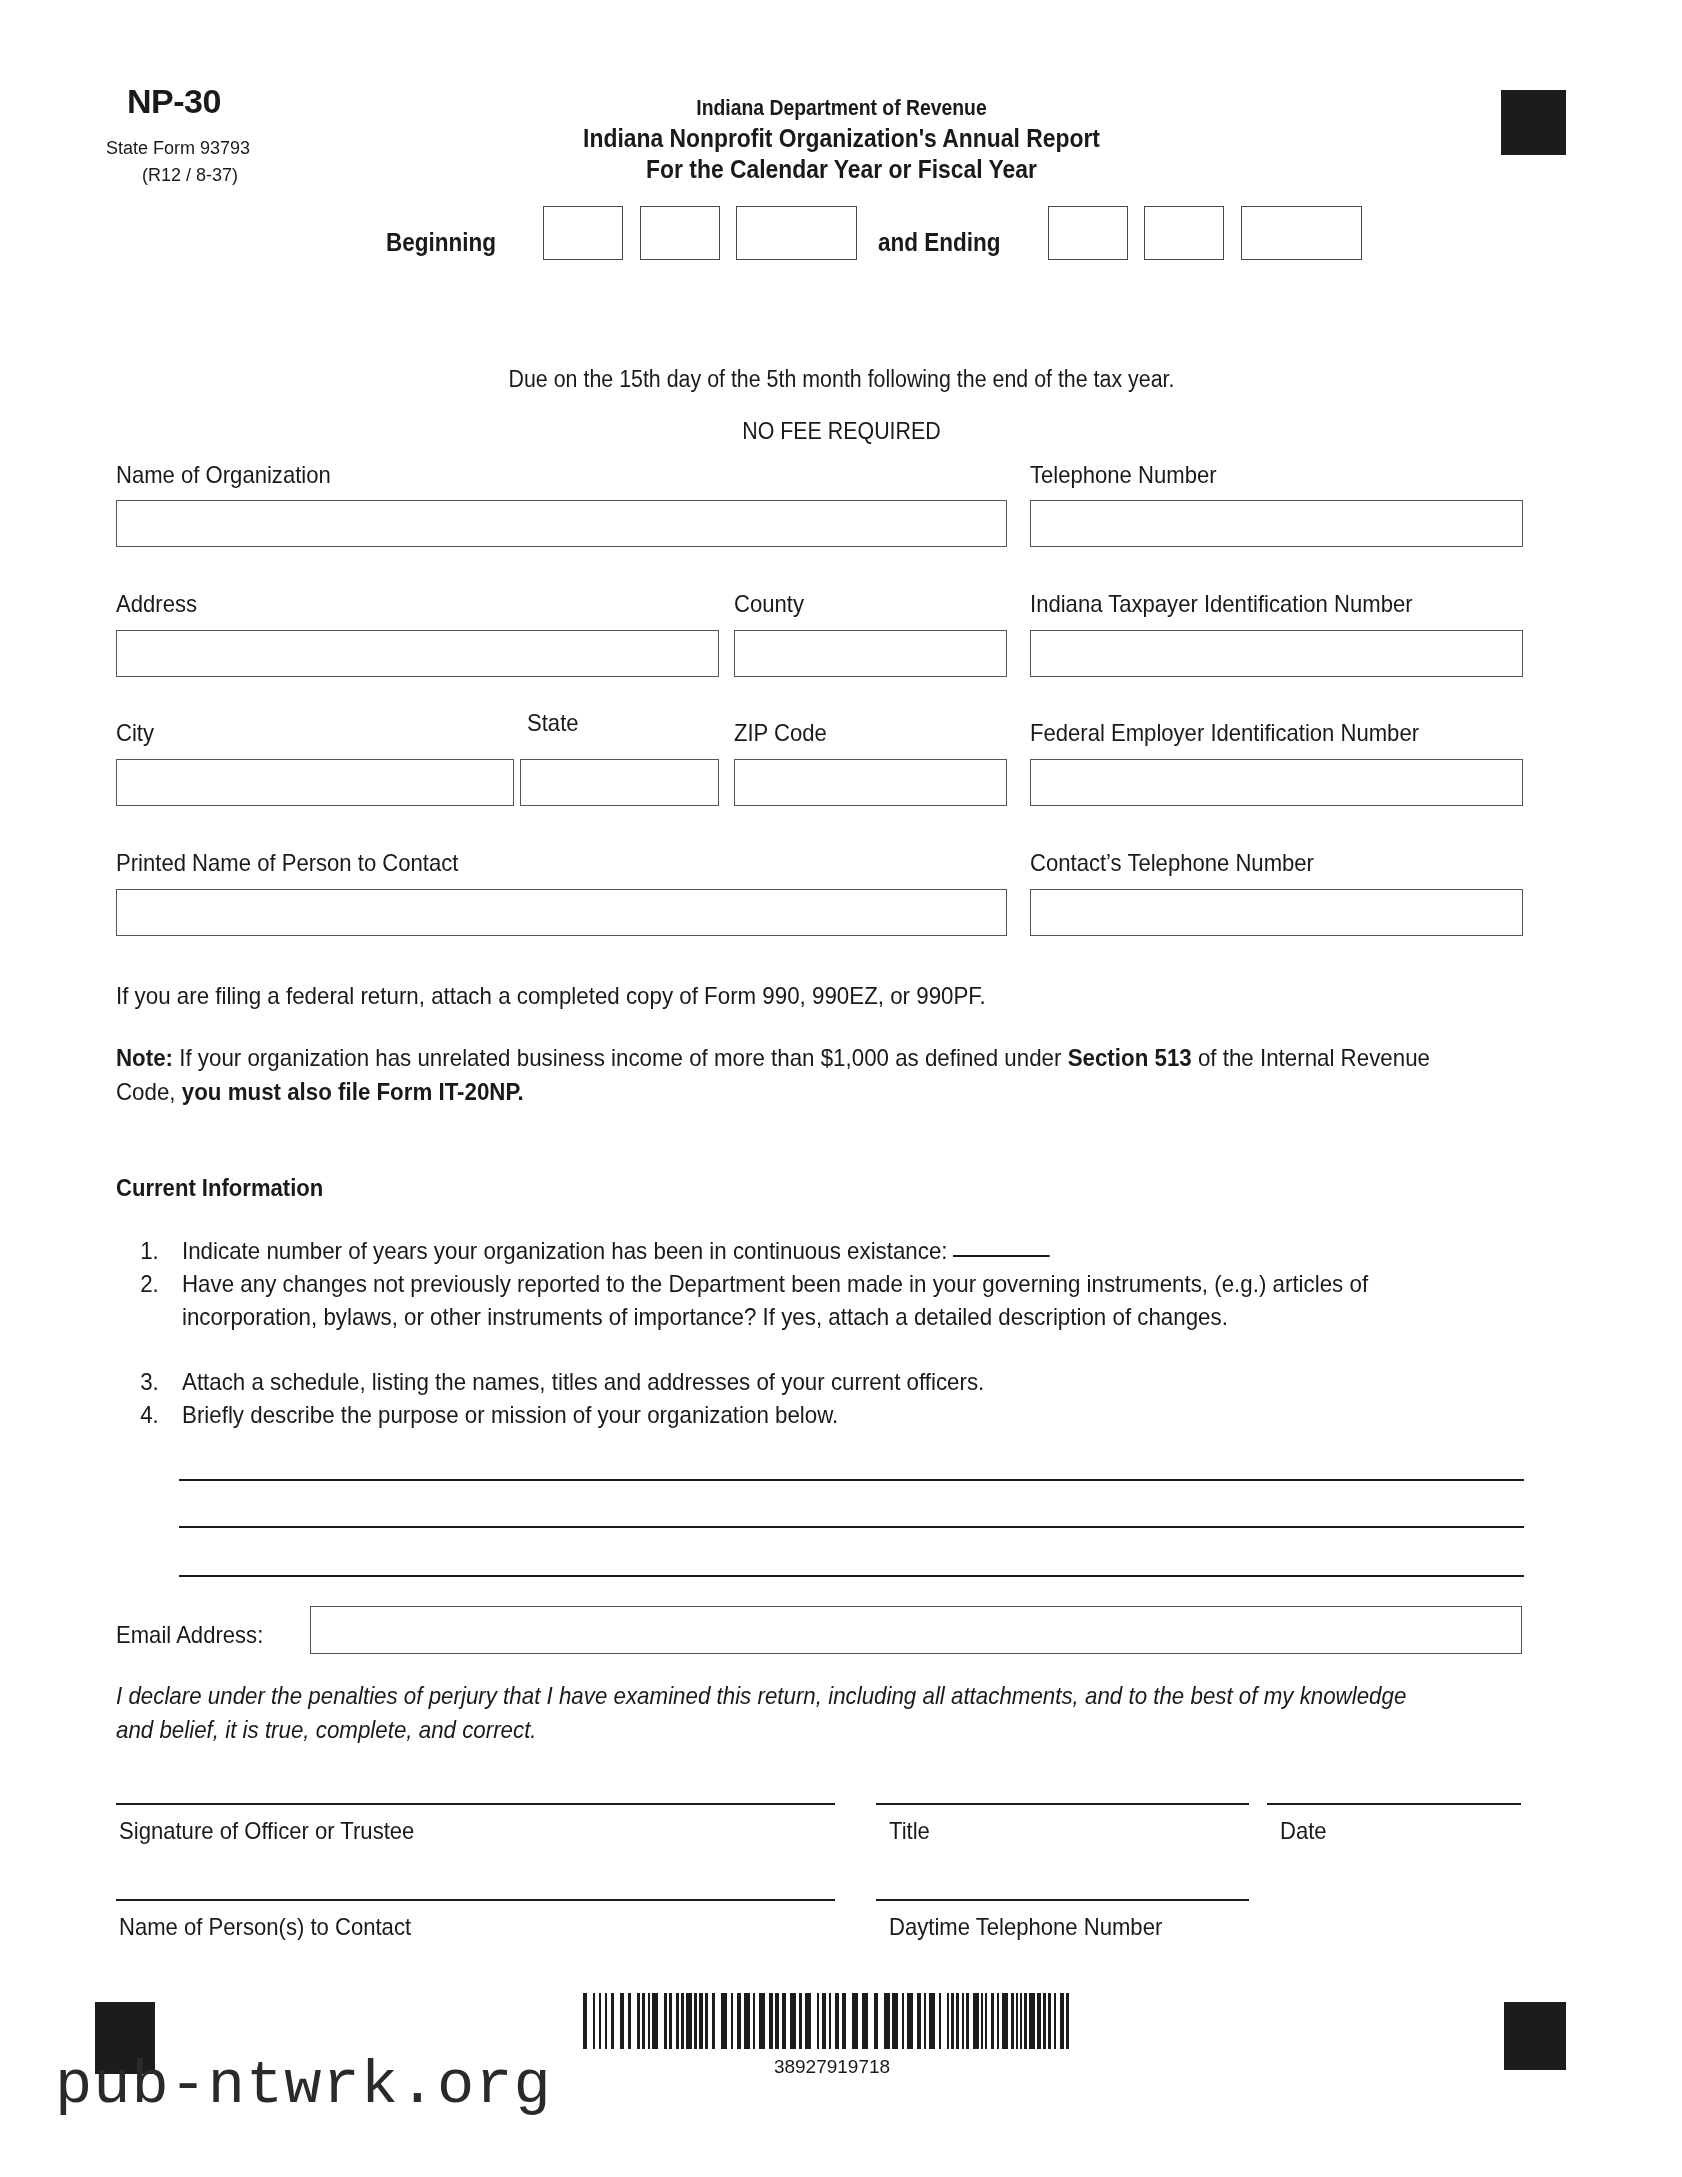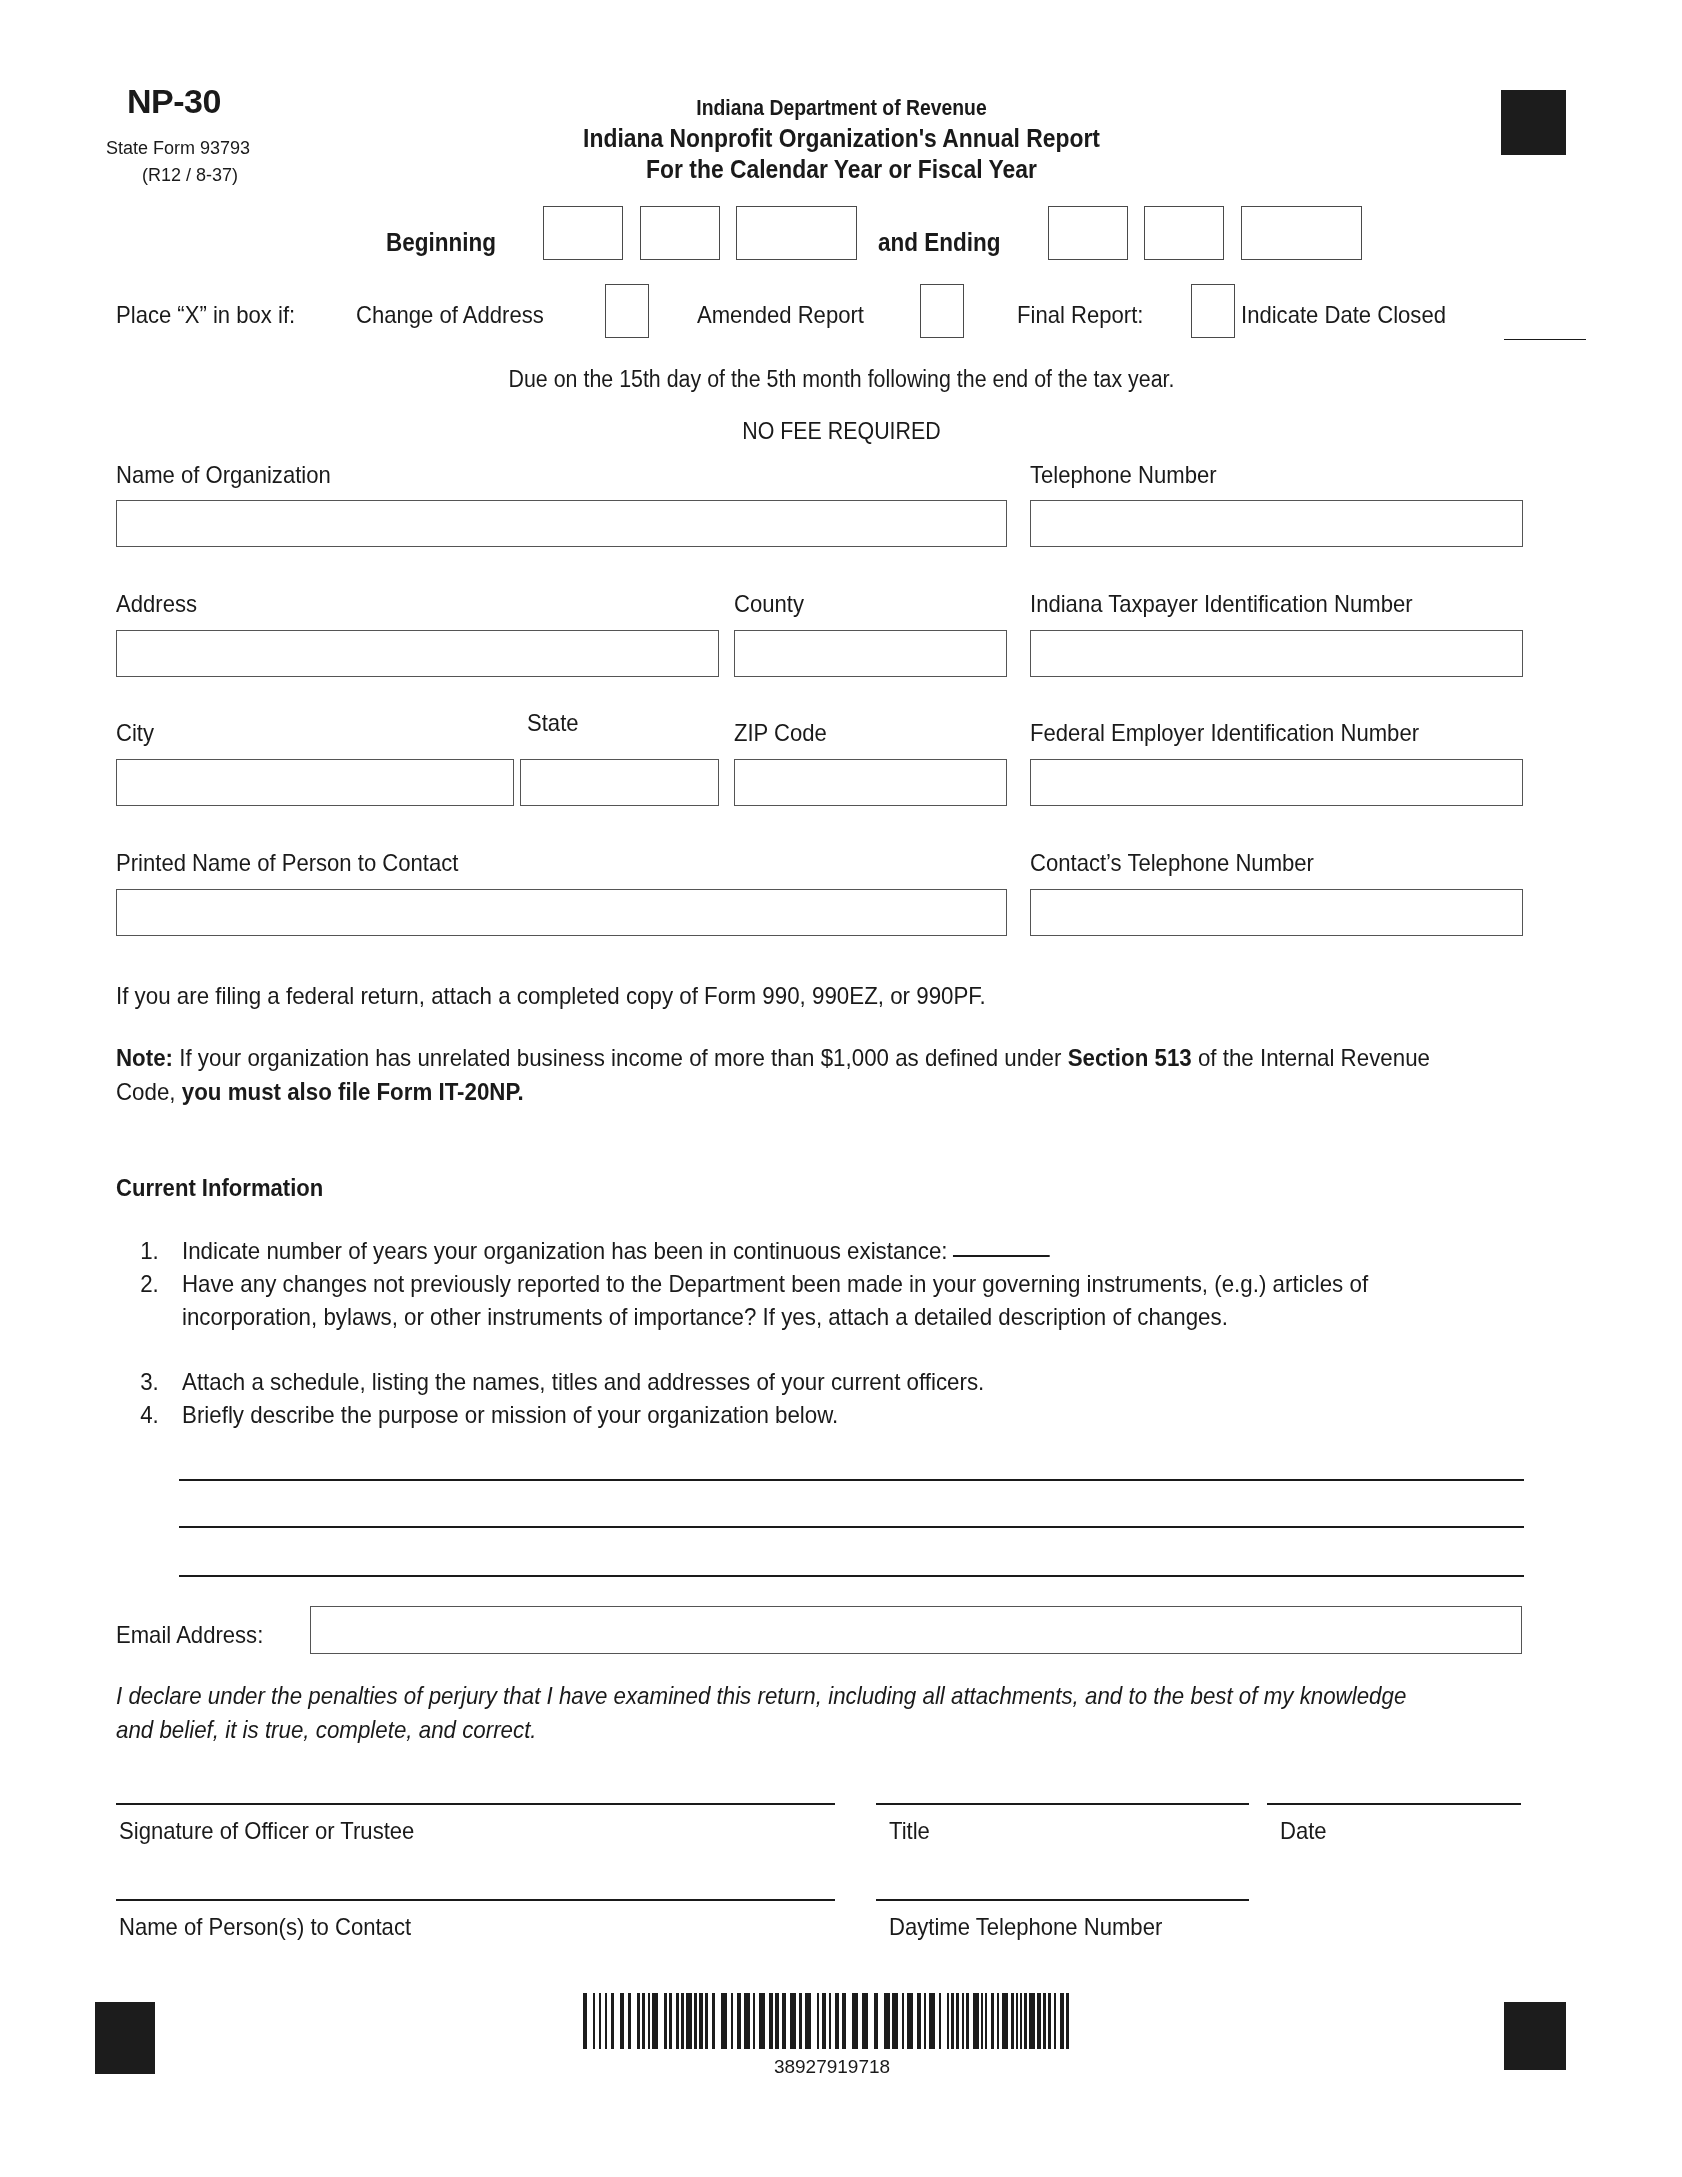--- a/index.html
+++ b/index.html
@@ -146,31 +146,20 @@
     <span class="lbl-beg">Beginning</span>
     <div class="dbox db1"></div>
     <div class="dbox db2"></div>
     <div class="dbox db3"></div>
     <span class="lbl-end">and Ending</span>
     <div class="dbox db4"></div>
     <div class="dbox db5"></div>
     <div class="dbox db6"></div>
   </div>
 
-  <div class="xrow">
-    <span class="t t-place">Place “X” in box if:</span>
-    <span class="t t-coa">Change of Address</span>
-    <div class="cbox cb1"></div>
-    <span class="t t-amend">Amended Report</span>
-    <div class="cbox cb2"></div>
-    <span class="t t-final">Final Report:</span>
-    <div class="cbox cb3"></div>
-    <span class="t t-close">Indicate Date Closed</span>
-    <div class="closeline"></div>
-  </div>
 
   <div class="duetext">Due on the 15th day of the 5th month following the end of the tax year.</div>
   <div class="nofee">NO FEE REQUIRED</div>
 
   <div class="fl" style="left:116px; top:461px;">Name of Organization</div>
   <div class="fb" style="left:116px; top:500px; width:889px;"></div>
   <div class="fl" style="left:1030px; top:461px;">Telephone Number</div>
   <div class="fb" style="left:1030px; top:500px; width:491px;"></div>
 
   <div class="fl" style="left:116px; top:590px;">Address</div>
@@ -379,15 +368,16 @@
       <i class="sp" style="width: 3px;"></i>
       <i style="width: 2px;"></i>
       <i class="sp" style="width: 4px;"></i>
       <i style="width: 4px;"></i>
       <i class="sp" style="width: 2px;"></i>
       <i style="width: 3px;"></i>
       <i class="sp" style="width: 6px;"></i>
     </div>
   <div class="barnum">38927919718</div>
 
+  <div class="watermark">pub-ntwrk.org</div>
 
 </div>
 
 
 </body></html>

